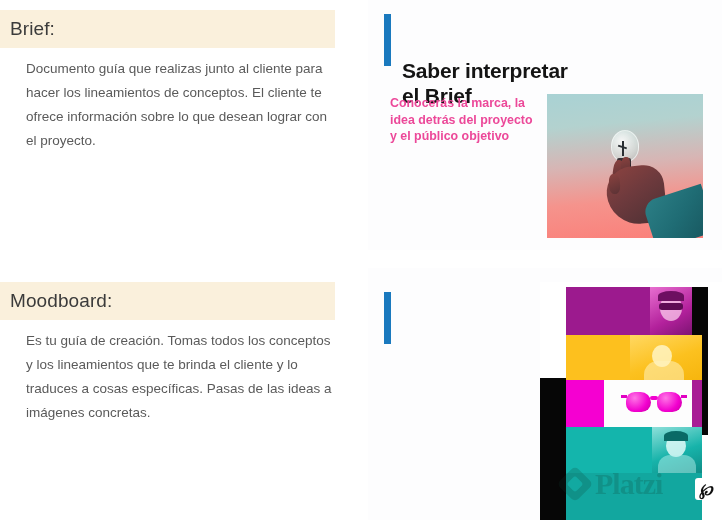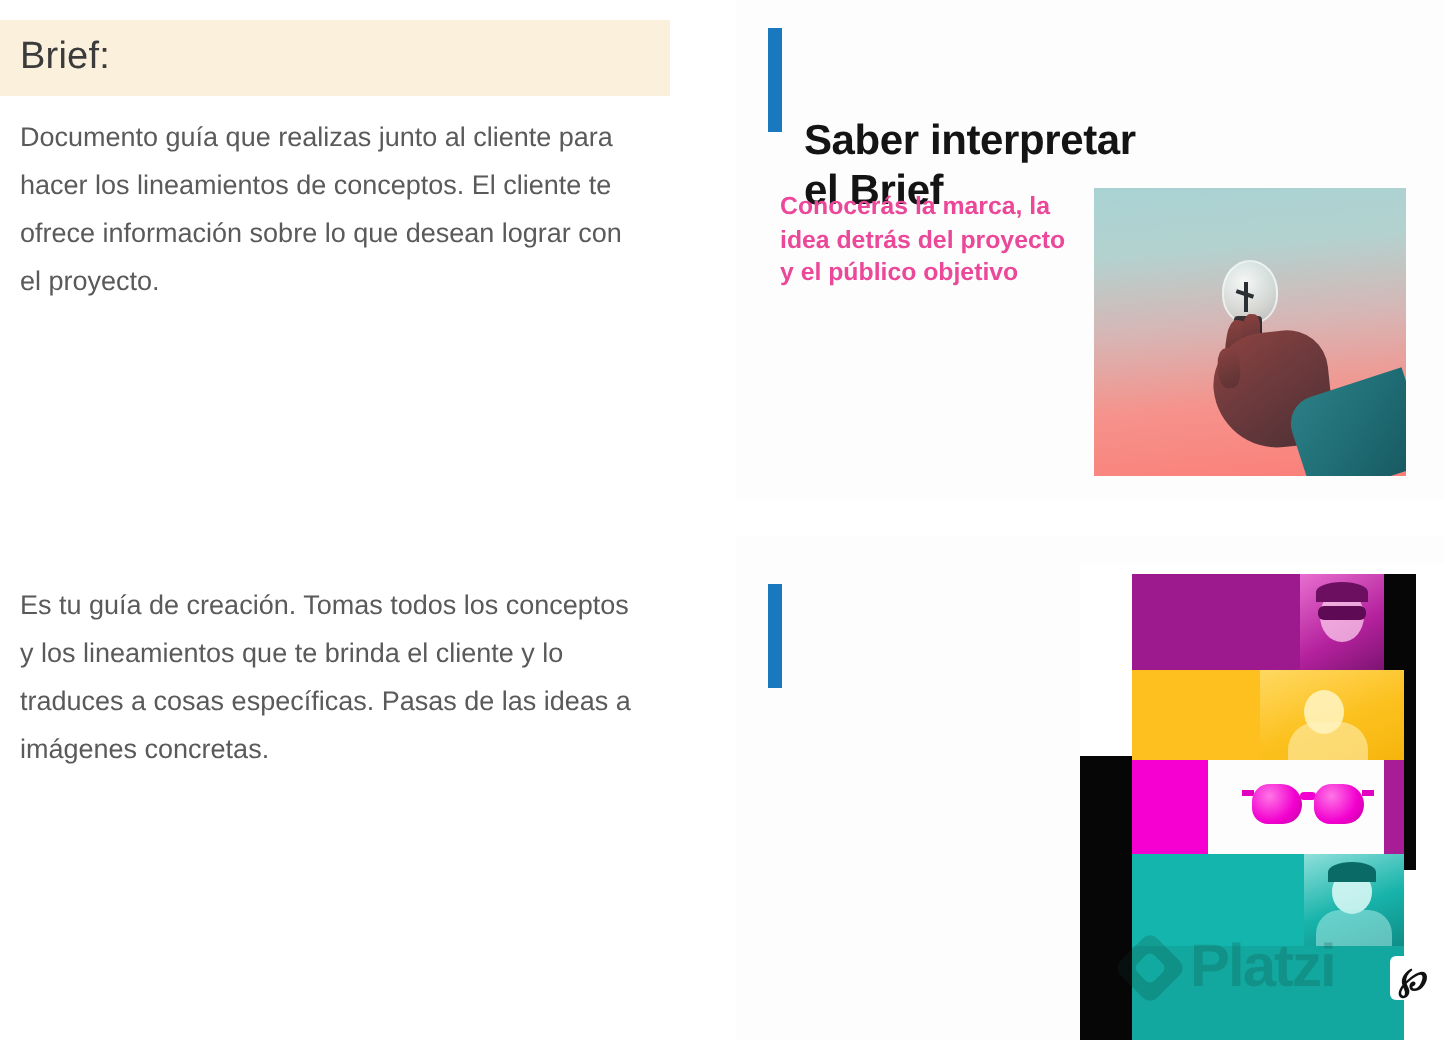--- a/index.html
+++ b/index.html
@@ -32,20 +32,21 @@
     font-weight:400;
     letter-spacing:.1px;
   }
   .note-body{
     padding:9px 12px 0 10px;
     font-size:13.5px;
     line-height:24px;
     color:#5a5a5a;
     box-sizing:border-box;
     width:335px;
+    margin-left:16px;
   }
 
   
   .card{position:absolute;background:#FDFDFE;}
   .card.c1{left:368px;top:0;width:354px;height:250px;}
   .card.c2{left:368px;top:268px;width:354px;height:252px;}
 
   .card-head{position:absolute;display:flex;align-items:flex-start;}
   .card.c1 .card-head{left:16px;top:14px;}
   .card.c2 .card-head{left:16px;top:24px;}
@@ -174,21 +175,21 @@
   }
   .wm-diamond{
     width:26px;height:26px;background:#0d3b2e;
     transform:rotate(45deg);border-radius:5px;margin-right:7px;
     position:relative;
   }
   .wm-diamond:after{
     content:"";position:absolute;left:7px;top:7px;width:12px;height:12px;
     background:#14b5ac;border-radius:3px;
   }
-  .wm-text{font-size:30px;font-weight:700;color:#0f3c30;letter-spacing:-1px;}
+  .wm-text{font-size:30px;font-weight:700;color:#0f3c30;letter-spacing:-1px;font-family:Liberation Serif, serif;}
 
   .corner-logo{
     position:absolute;left:155px;top:196px;width:22px;height:22px;
     background:#ffffff;border-radius:3px;
     display:flex;align-items:center;justify-content:center;
     font-family:"Liberation Serif", serif;
     font-size:16px;font-style:italic;font-weight:700;color:#111;
   }
 </style>
 </head>
@@ -199,20 +200,23 @@
   <div class="left-col">
 
     <div class="note-block b1">
       <div class="note-head">
         <span class="note-head-text">Brief:</span>
       </div>
       <div class="note-body">Documento guía que realizas junto al cliente para hacer los lineamientos de conceptos. El cliente te ofrece información sobre lo que desean lograr con el proyecto.</div>
     </div>
 
     <div class="note-block b2">
+      <div class="note-head">
+        <span class="note-head-text">Moodboard:</span>
+      </div>
       <div class="note-body">Es tu guía de creación. Tomas todos los conceptos y los lineamientos que te brinda el cliente y lo traduces a cosas específicas. Pasas de las ideas a imágenes concretas.</div>
     </div>
 
   </div>
 
   <div class="card c1">
     <div class="card-head">
       <div class="accent-bar"></div>
       <div class="card-title">Saber interpretar el Brief</div>
     </div>

